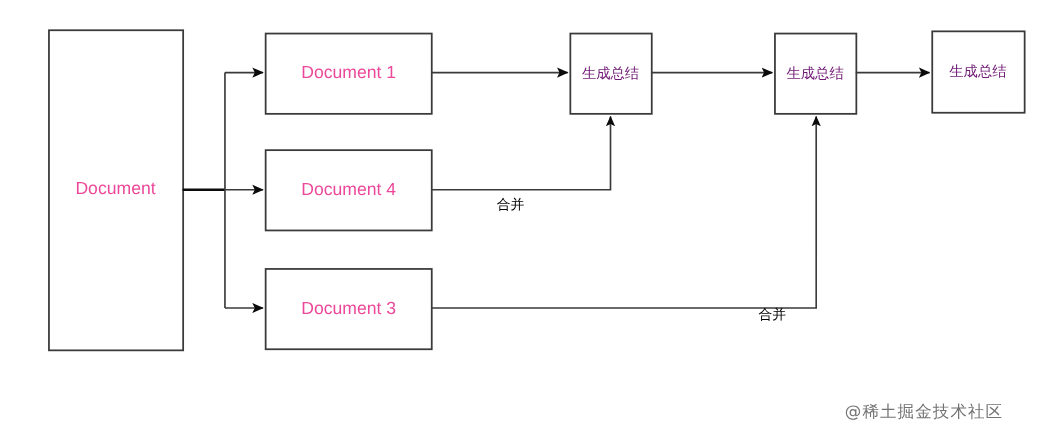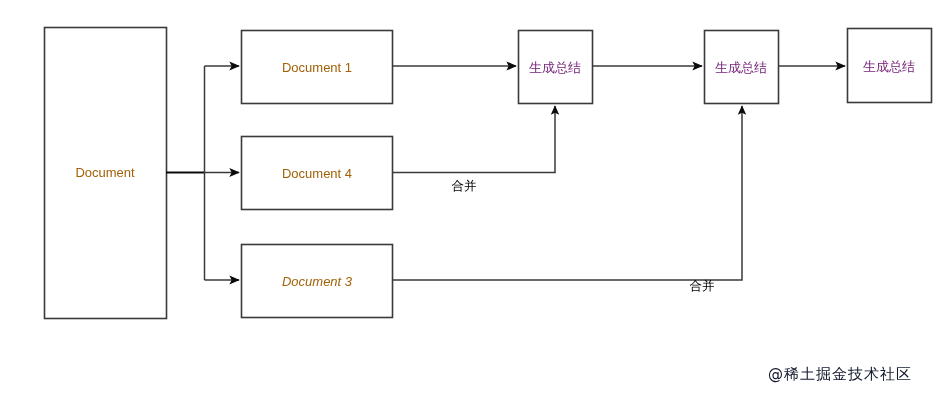--- a/index.html
+++ b/index.html
@@ -6,22 +6,22 @@
   body{
     width:950px;height:407px;
     background:#ffffff;
     font-family:"Liberation Sans","DejaVu Sans",sans-serif;
     overflow:hidden;
     position:relative;
   }
   #canvas{position:absolute;left:0;top:0;width:950px;height:407px;}
   .node-label{
     position:absolute;
-    color:#a16207;
-    font-size:13px;
+    color:#ec4899;
+    font-size:16px;
     line-height:1;
     white-space:nowrap;
     transform:translate(-50%,-50%);
     pointer-events:none;
     font-family:"Liberation Sans","DejaVu Sans",sans-serif;
   }
   .cn-label{
     position:absolute;
     color:#701a75;
     font-size:13px;
@@ -36,21 +36,21 @@
     font-size:12.5px;
     line-height:1;
     white-space:nowrap;
     transform:translate(-50%,-50%);
     font-family:"DejaVu Sans","Liberation Sans",sans-serif;
     margin-top:37px;
   }
   .watermark{
     position:absolute;
     left:768px;top:365px;
-    color:#0f172a;
+    color:#737373;
     font-size:15px;
     letter-spacing:1px;
     white-space:nowrap;
     font-family:"DejaVu Sans","Liberation Sans",sans-serif;
     user-select:none;
   }
 </style>
 </head>
 <body>
 
@@ -97,21 +97,21 @@
 
   <path d="M 778 66 L 845 66" fill="none" stroke="#3a3a3a" stroke-width="1.5" marker-end="url(#arrow)"></path>
 </svg>
 
 <div class="node-label" style="left:105px;top:172px;">Document</div>
 
 <div class="node-label" style="left:317px;top:67px;">Document 1</div>
 
 <div class="node-label" style="left:317px;top:173px;">Document 4</div>
 
-<div class="node-label" style="left:317px;top:281px;font-style:italic;">Document 3</div>
+<div class="node-label" style="left:317px;top:281px;">Document 3</div>
 
 <div class="cn-label" style="left:555px;top:67px;">生成总结</div>
 
 <div class="cn-label" style="left:741px;top:67px;">生成总结</div>
 
 <div class="cn-label" style="left:889px;top:66px;">生成总结</div>
 
 <div class="edge-label" style="left:464px;top:149px;">合并</div>
 
 <div class="edge-label" style="left:702px;top:249px;">合并</div>

